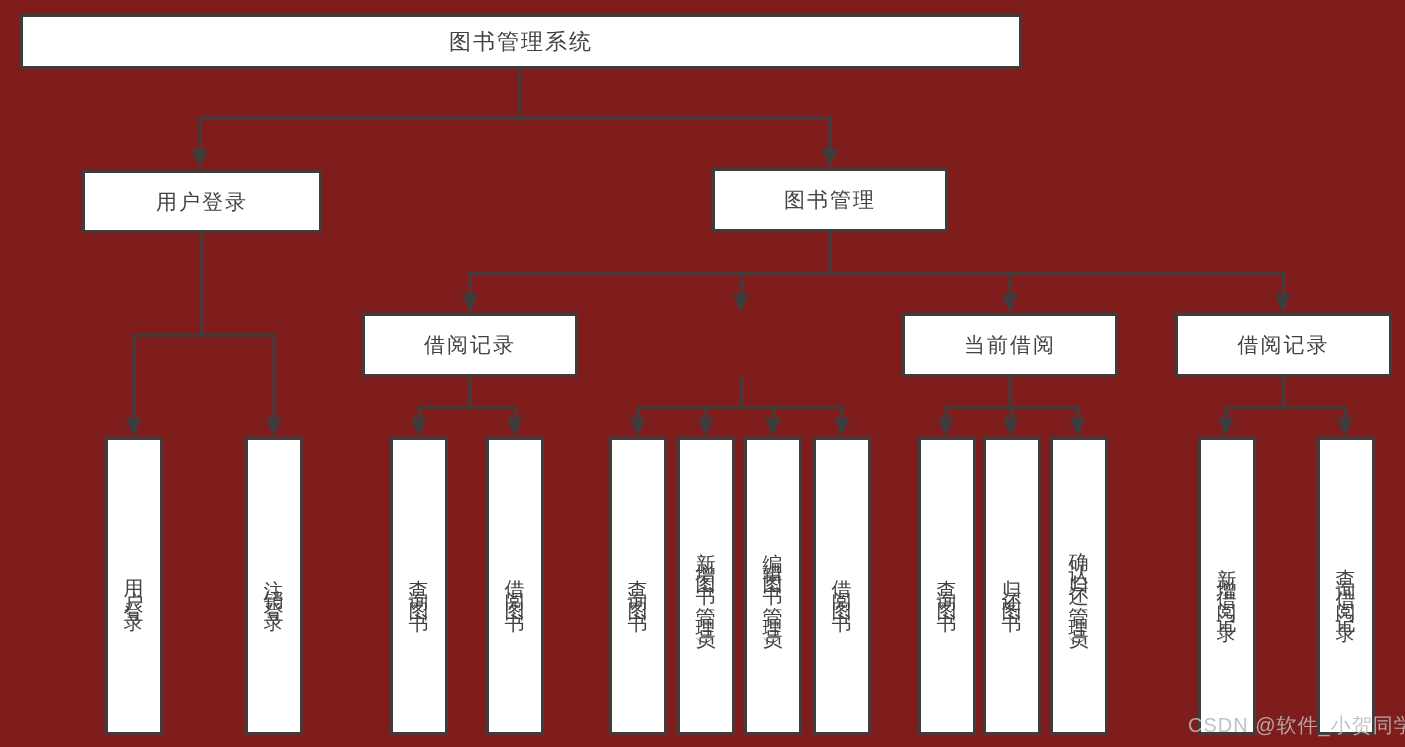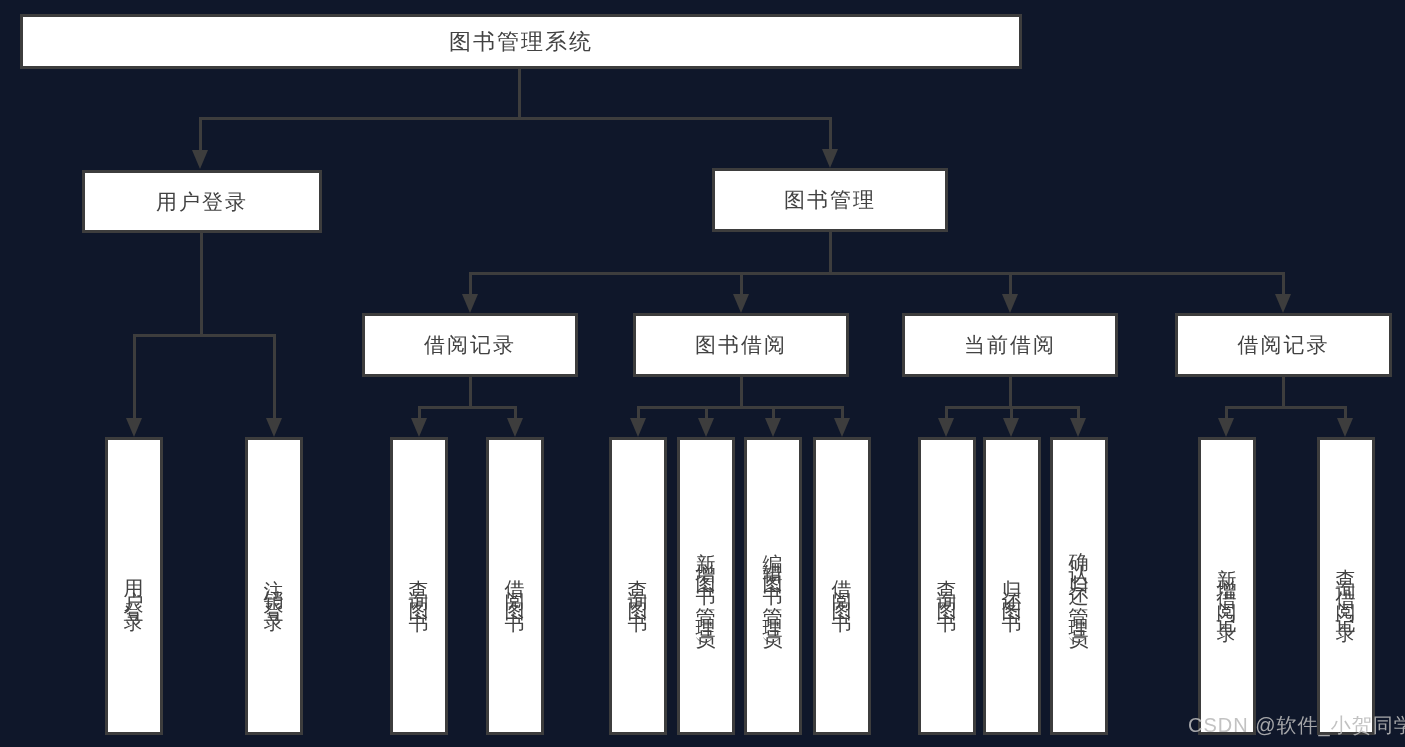--- a/index.html
+++ b/index.html
@@ -5,21 +5,21 @@
   :root{
     --line:#3d3d3d;
     --text:#424242;
   }
   html,body{margin:0;padding:0;background:#fff;}
   body{font-family:"Liberation Sans","DejaVu Sans",sans-serif;}
   .stage{
     position:relative;
     width:1405px;
     height:747px;
-    background:#0f172a;
+    background:#7f1d1d;
     overflow:hidden;
   }
   .box{
     position:absolute;
     box-sizing:border-box;
     border:3px solid var(--line);
     background:#fff;
     display:flex;
     align-items:center;
     justify-content:center;
@@ -67,23 +67,20 @@
 
   <div class="box h" style="left:82px;top:170px;width:240px;height:63px;">
     <span>用户登录</span>
   </div>
   <div class="box h" style="left:712px;top:168px;width:236px;height:64px;">
     <span>图书管理</span>
   </div>
 
   <div class="box h" style="left:362px;top:313px;width:216px;height:64px;">
     <span>借阅记录</span>
-  </div>
-  <div class="box h" style="left:633px;top:313px;width:216px;height:64px;">
-    <span>图书借阅</span>
   </div>
   <div class="box h" style="left:902px;top:313px;width:216px;height:64px;">
     <span>当前借阅</span>
   </div>
   <div class="box h" style="left:1175px;top:313px;width:217px;height:64px;">
     <span>借阅记录</span>
   </div>
 
   <div class="box v" style="left:105px;top:437px;width:58px;height:298px;">
     <span>用户登录</span>

